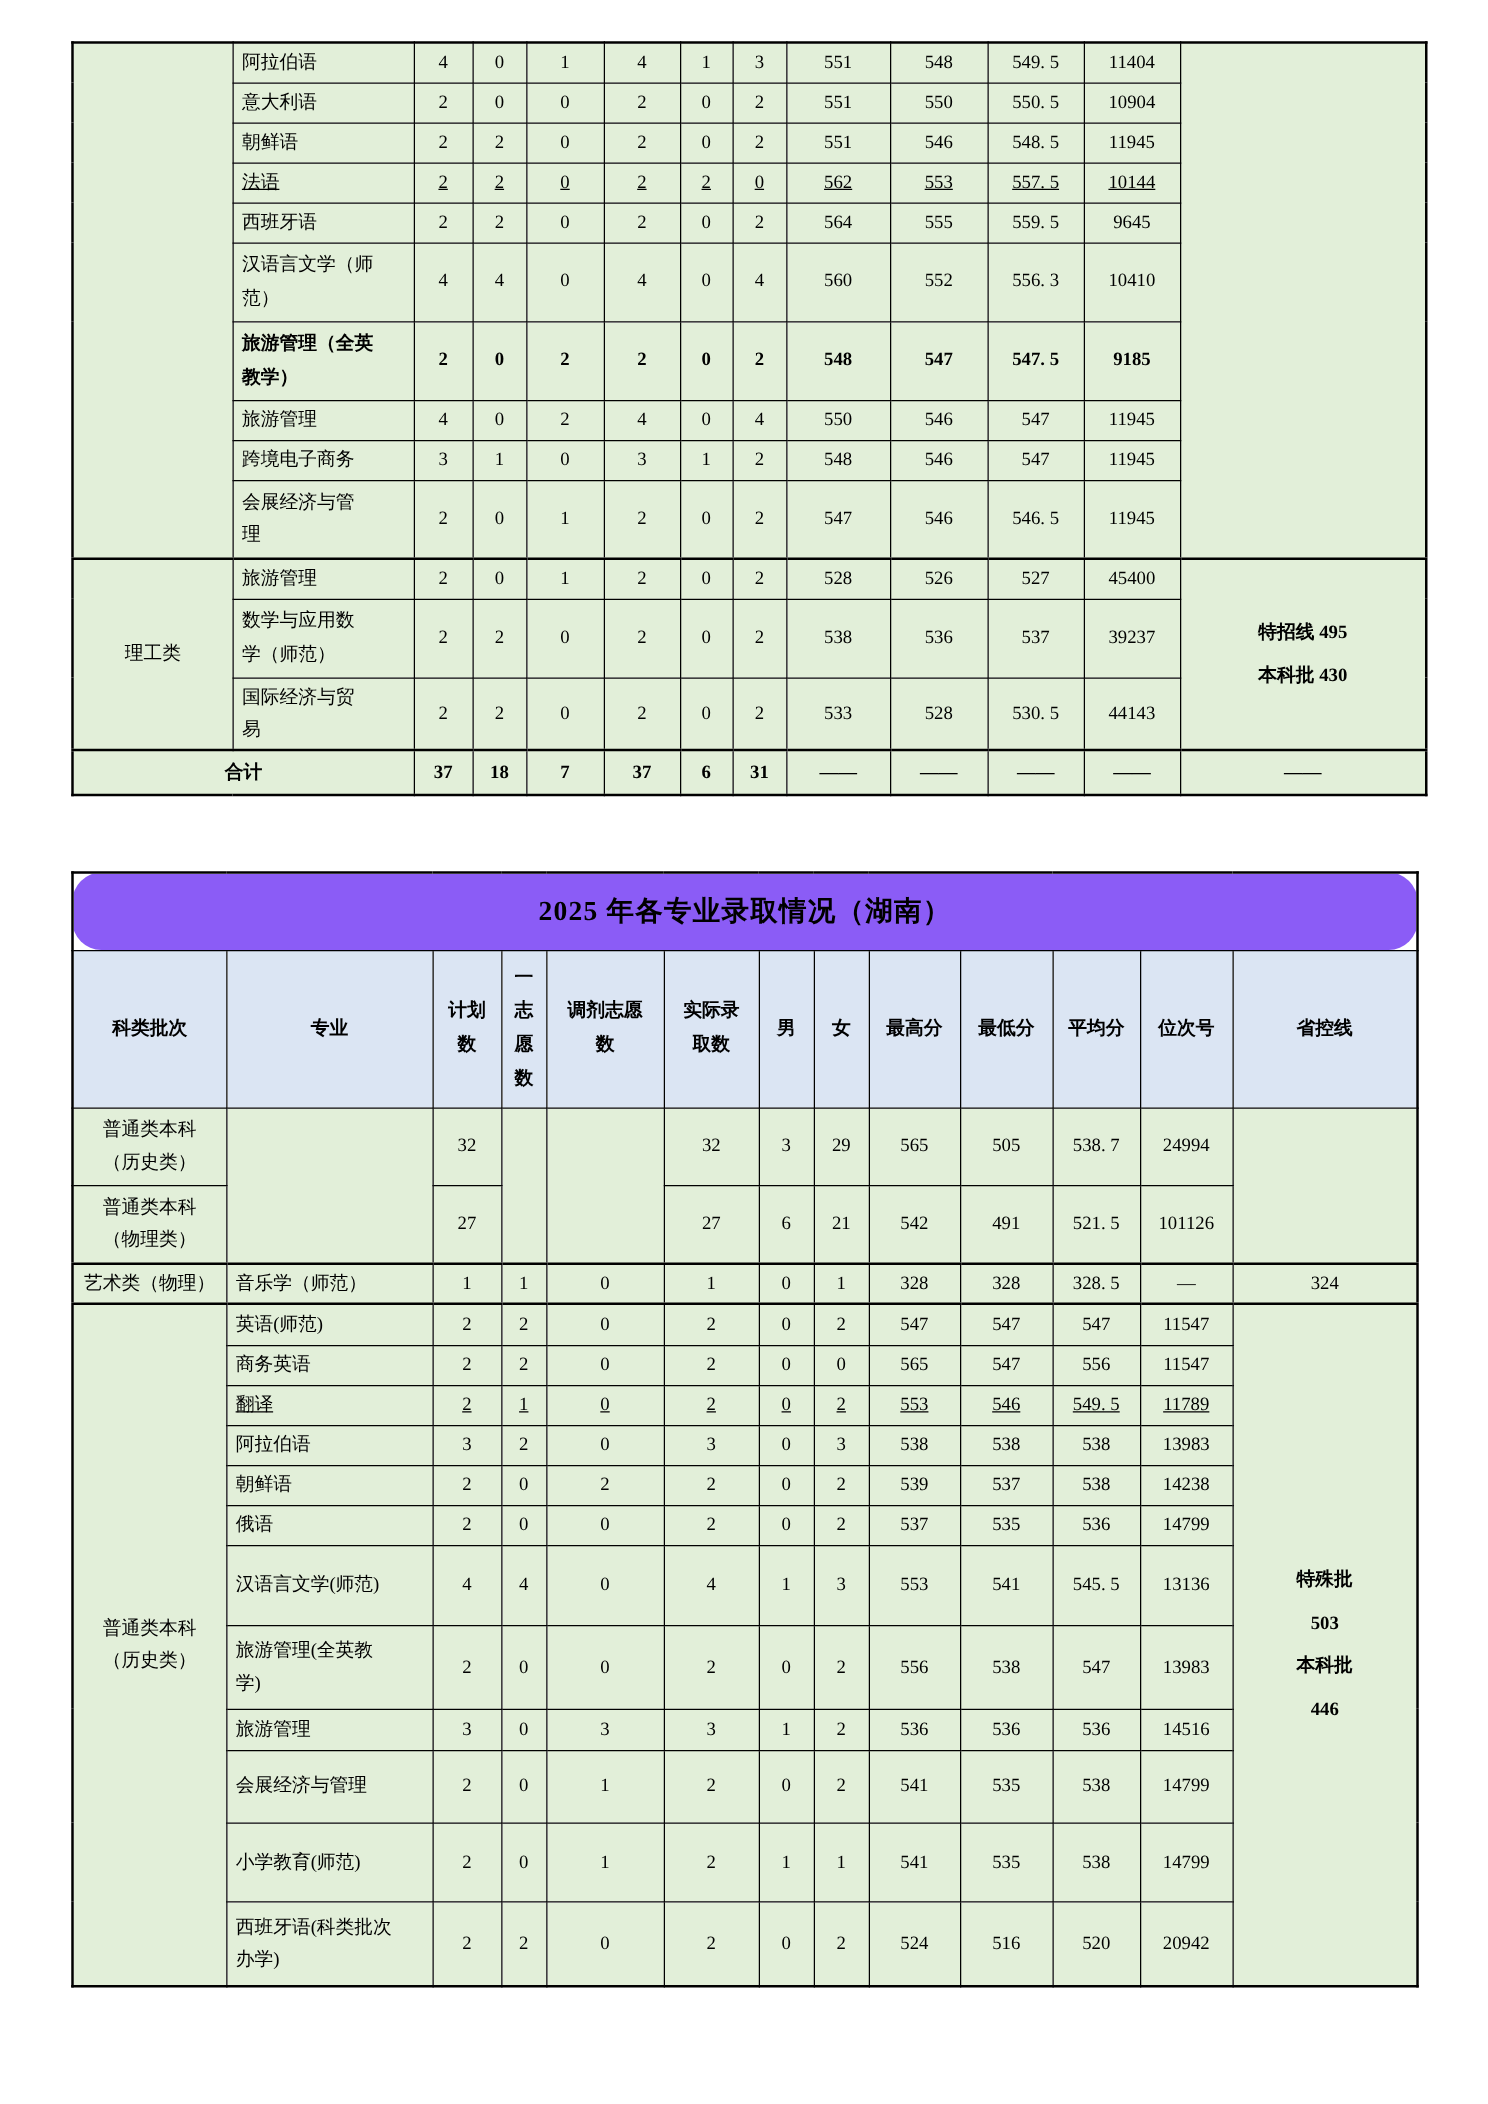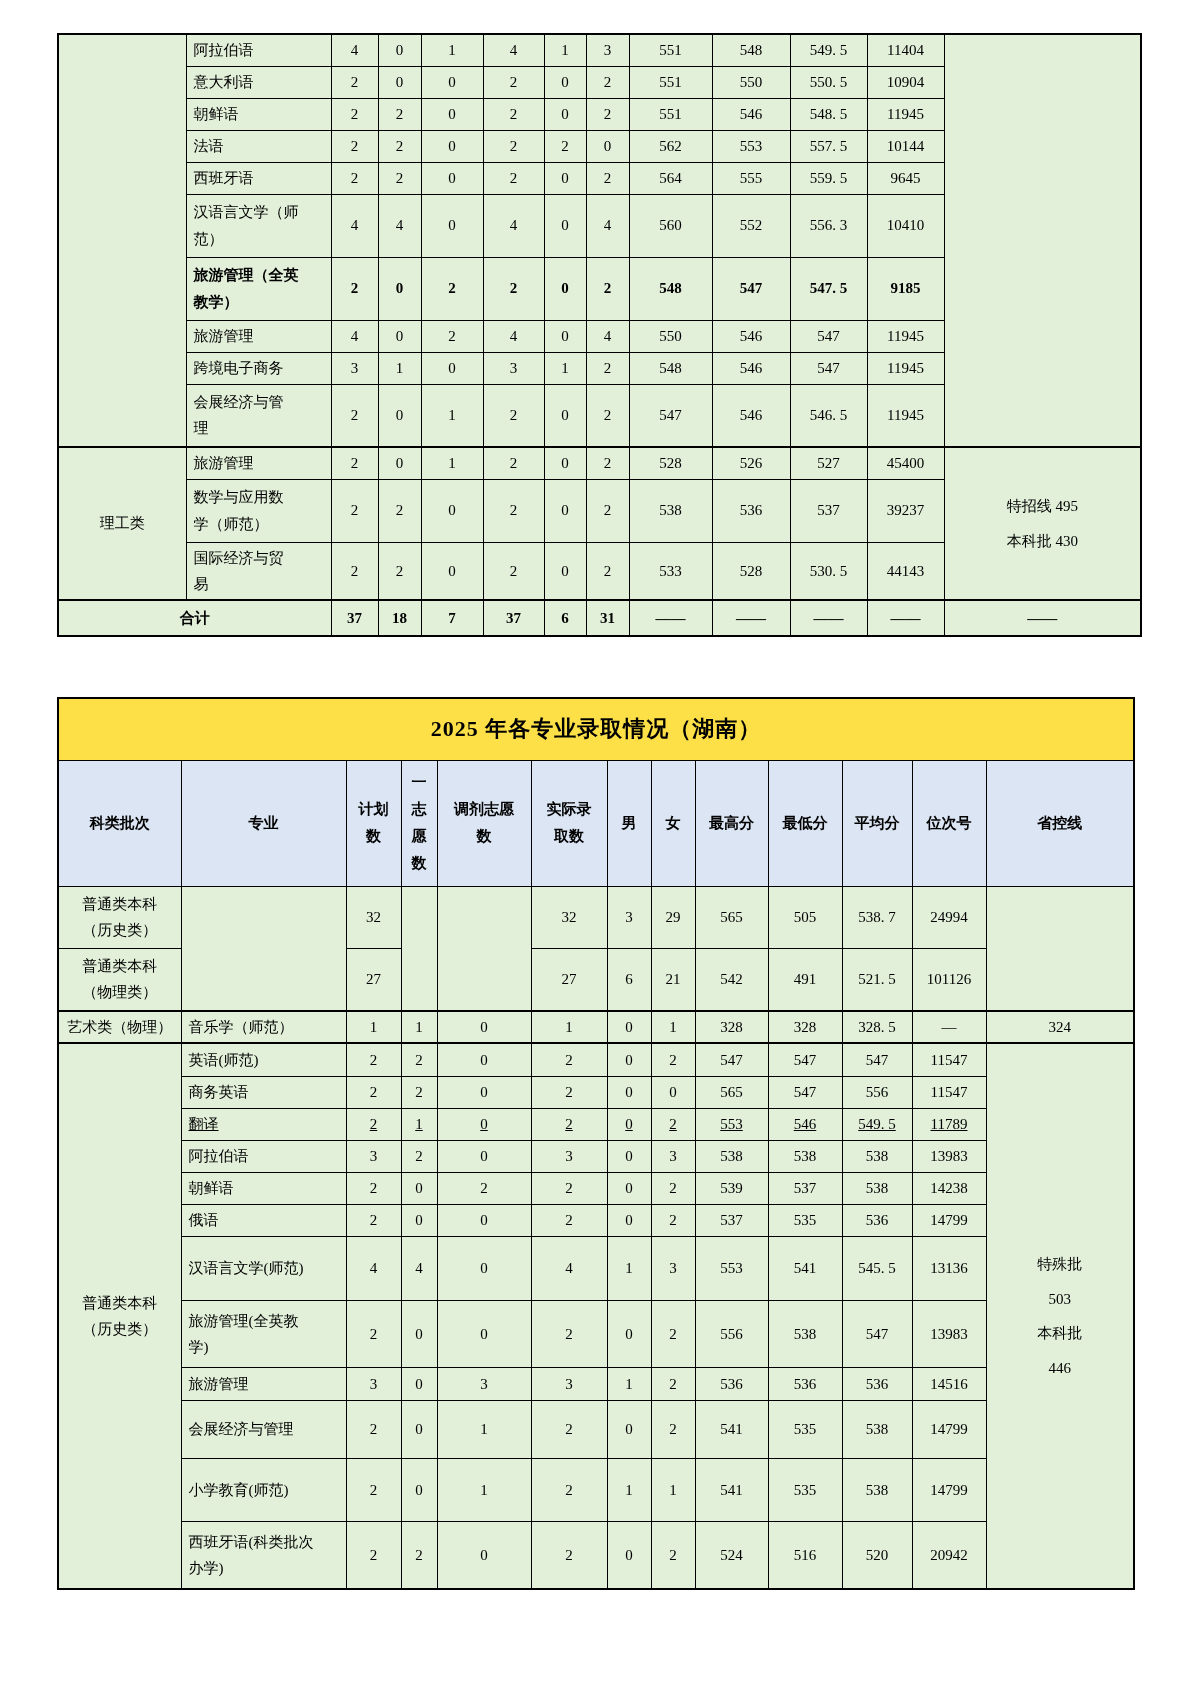--- a/index.html
+++ b/index.html
@@ -26,33 +26,34 @@
     text-align: center;
     vertical-align: middle;
     font-size: 15px;
     line-height: 1.75;
     padding: 2px 3px;
     white-space: pre-line;
     overflow: hidden;
   }
   td.left { text-align: left; padding-left: 7px; }
   td.title {
-    background: #fde047;
+    background: #8b5cf6;
     font-size: 22px;
     font-weight: bold;
     letter-spacing: 1px;
+    border-radius: 23px;
   }
   tr.head td {
     background: var(--header-blue, #dbe5f3);
     font-weight: bold;
     line-height: 1.8;
   }
   tr.total td { font-weight: bold; }
   tr.bt td { border-top: 2px solid #000; }
-  td.note { line-height: 2.3; }
+  td.note { line-height: 2.3; font-weight: bold; }
 </style>
 </head>
 <body>
 
 <div class="page">
   <table class="t1">
     <colgroup>
         <col style="width: 128px;">
         <col style="width: 145px;">
         <col style="width: 47px;">
@@ -102,21 +103,21 @@
           <td>2</td>
           <td>0</td>
           <td>2</td>
           <td>0</td>
           <td>2</td>
           <td>551</td>
           <td>546</td>
           <td>548. 5</td>
           <td>11945</td>
         </tr>
-        <tr style="height: 32px;">
+        <tr style="height: 32px; text-decoration: underline;">
           <td class="left">法语</td>
           <td>2</td>
           <td>2</td>
           <td>0</td>
           <td>2</td>
           <td>2</td>
           <td>0</td>
           <td>562</td>
           <td>553</td>
           <td>557. 5</td>

